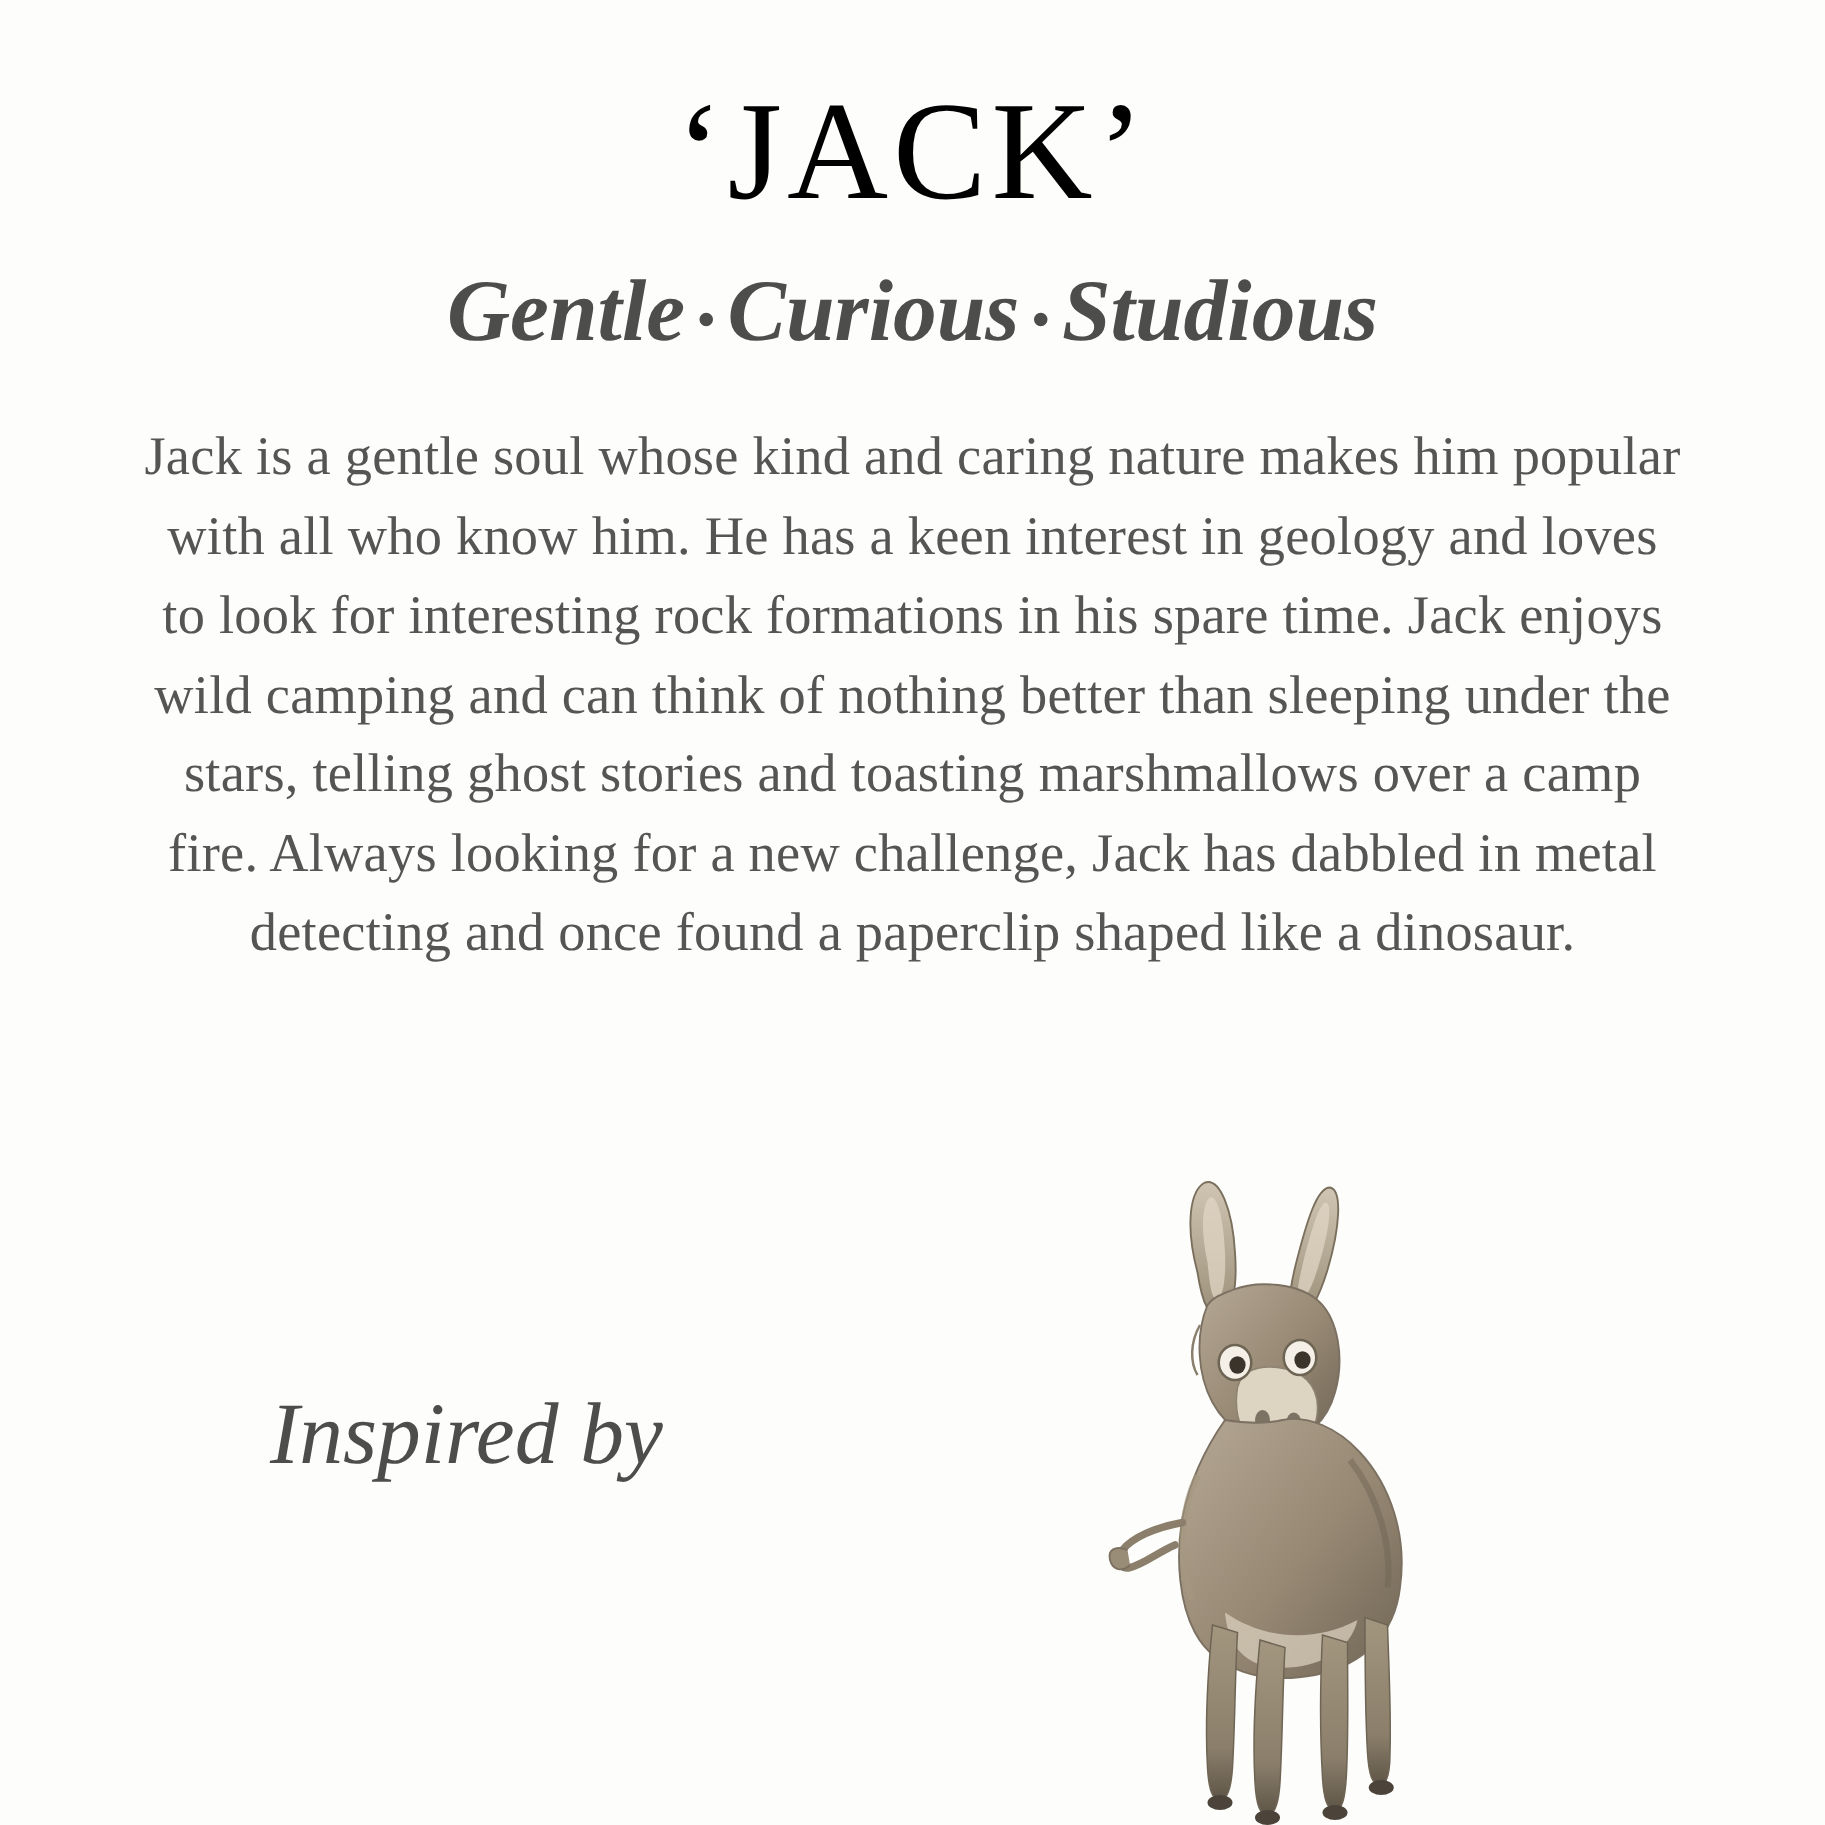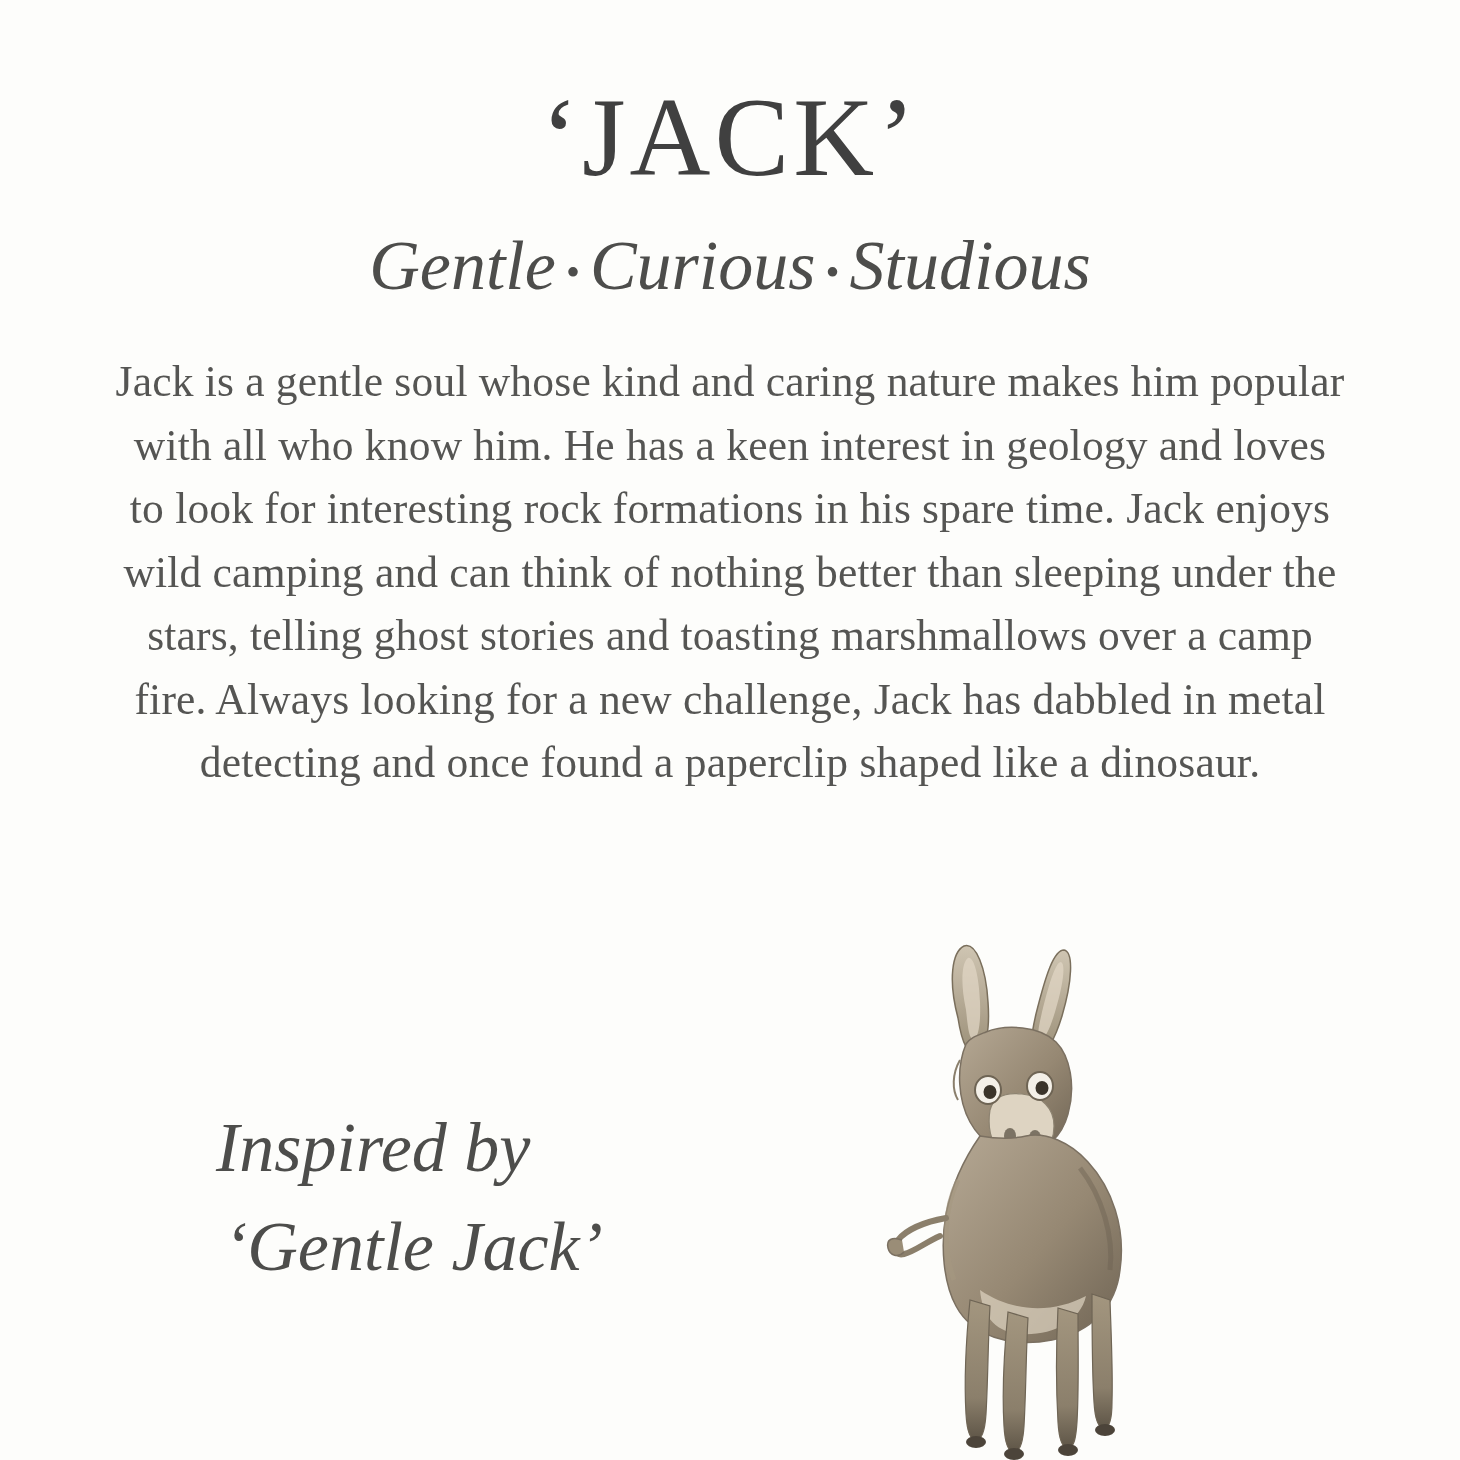--- a/index.html
+++ b/index.html
@@ -18,35 +18,35 @@
     width: 1460px;
     height: 1460px;
     background: #fdfdfb;
     box-sizing: border-box;
   }
   .title {
     text-align: center;
     font-family: "Liberation Serif", serif;
     font-size: 112px;
     letter-spacing: 4px;
-    color: #404040;
+    color: #000000;
     margin: 0;
-    padding-top: 76px;
+    padding-top: 60px;
     font-weight: 400;
     line-height: 1.1;
   }
   .subtitle {
     text-align: center;
     font-family: "Liberation Serif", serif;
     font-style: italic;
     font-size: 70px;
     color: #4d4d4b;
     margin: 0;
     padding-top: 28px;
-    font-weight: 400;
+    font-weight: 700;
     line-height: 1.1;
     white-space: nowrap;
   }
   .subtitle .dot {
     font-style: normal;
     font-size: 40px;
     vertical-align: middle;
     padding: 0 10px;
   }
   .body-text {
@@ -89,21 +89,20 @@
   <h1 class="title">‘JACK’</h1>
 
   <div class="subtitle">
     <span>Gentle</span><span class="dot">•</span><span>Curious</span><span class="dot">•</span><span>Studious</span>
   </div>
 
   <p class="body-text">Jack is a gentle soul whose kind and caring nature makes him popular with all who know him. He has a keen interest in geology and loves to look for interesting rock formations in his spare time. Jack enjoys wild camping and can think of nothing better than sleeping under the stars, telling ghost stories and toasting marshmallows over a camp fire. Always looking for a new challenge, Jack has dabbled in metal detecting and once found a paperclip shaped like a dinosaur.</p>
 
   <div class="inspired">
     <span>Inspired by</span>
-    <span class="line2">‘Gentle Jack’</span>
   </div>
 
   <svg class="donkey" viewBox="0 0 360 520" xmlns="http://www.w3.org/2000/svg">
     <defs>
       <linearGradient id="fur" x1="0" y1="0" x2="1" y2="1">
         <stop offset="0%" stop-color="#b5a894"></stop>
         <stop offset="55%" stop-color="#968873"></stop>
         <stop offset="100%" stop-color="#6f6454"></stop>
       </linearGradient>
       <linearGradient id="furLight" x1="0" y1="0" x2="0" y2="1">

